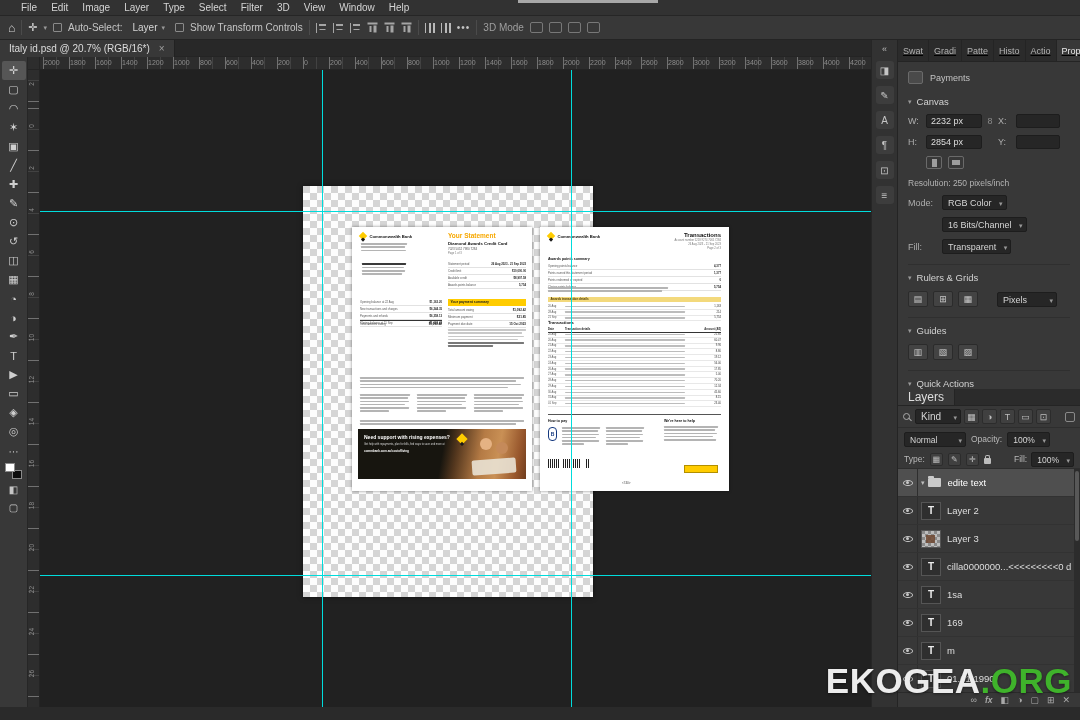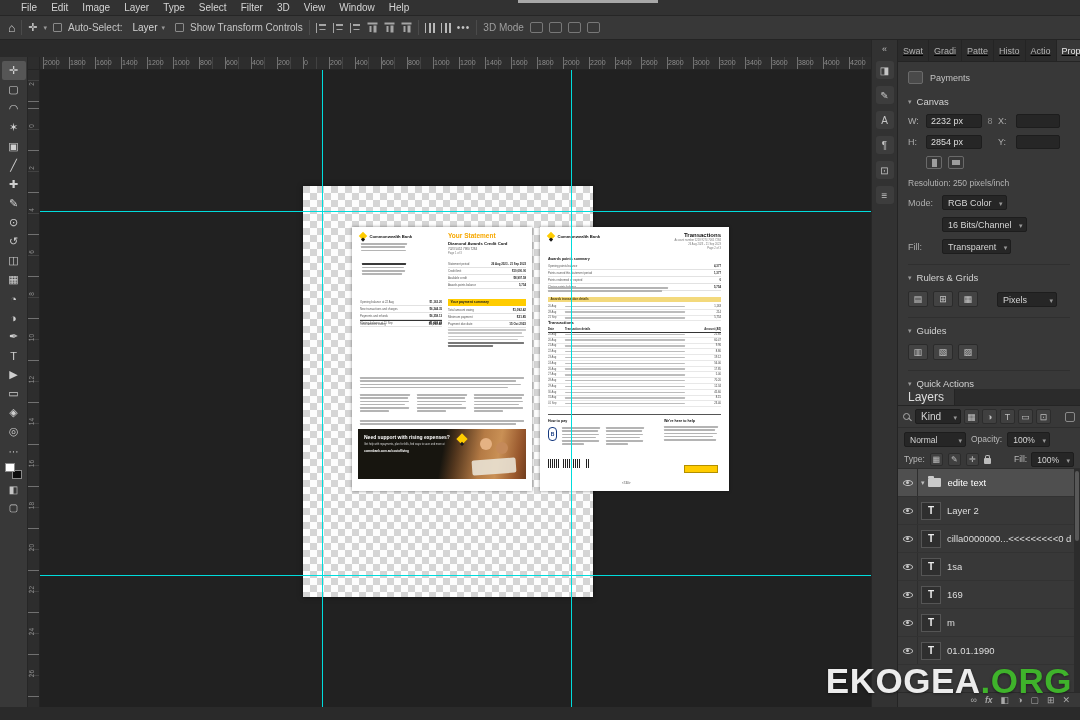--- a/index.html
+++ b/index.html
@@ -280,20 +280,26 @@
     <span class="dsic"></span>
     <span class="obmore">•••</span>
     <span class="vsep"></span>
     <span class="oblabel dim3d">3D Mode</span>
     <span class="d3box"></span>
     <span class="d3box"></span>
     <span class="d3box"></span>
     <span class="d3box"></span>
   </div>
 
+  <div class="tabbar">
+    <div class="doc-tab">
+      <span>Italy id.psd @ 20.7% (RGB/16*)</span>
+      <span class="tclose">×</span>
+    </div>
+  </div>
 
   <div class="lefttools">
     <div id="tools">
         <div class="tool seltool">✛</div>
         <div class="tool">▢</div>
         <div class="tool">◠</div>
         <div class="tool">✶</div>
         <div class="tool">▣</div>
         <div class="tool">╱</div>
         <div class="tool">✚</div>
@@ -809,20 +815,27 @@
             <span class="eyebox">
               <span class="eye"></span>
             </span>
             <span class="thumb tthumb">T</span>
             <span class="lname">Layer 2</span>
           </div>
           <div class="lrow">
             <span class="eyebox">
               <span class="eye"></span>
             </span>
+            <span class="thumb ithumb"></span>
+            <span class="lname">Layer 3</span>
+          </div>
+          <div class="lrow">
+            <span class="eyebox">
+              <span class="eye"></span>
+            </span>
             <span class="thumb tthumb">T</span>
             <span class="lname">cilla0000000...&lt;&lt;&lt;&lt;&lt;&lt;&lt;&lt;&lt;0 d</span>
           </div>
           <div class="lrow">
             <span class="eyebox">
               <span class="eye"></span>
             </span>
             <span class="thumb tthumb">T</span>
             <span class="lname">1sa</span>
           </div>

